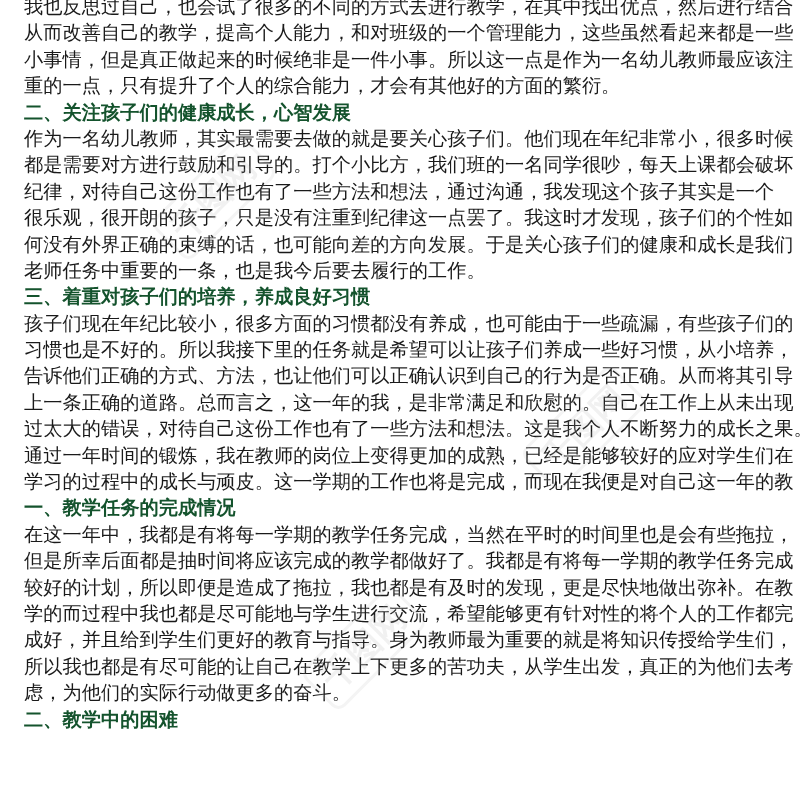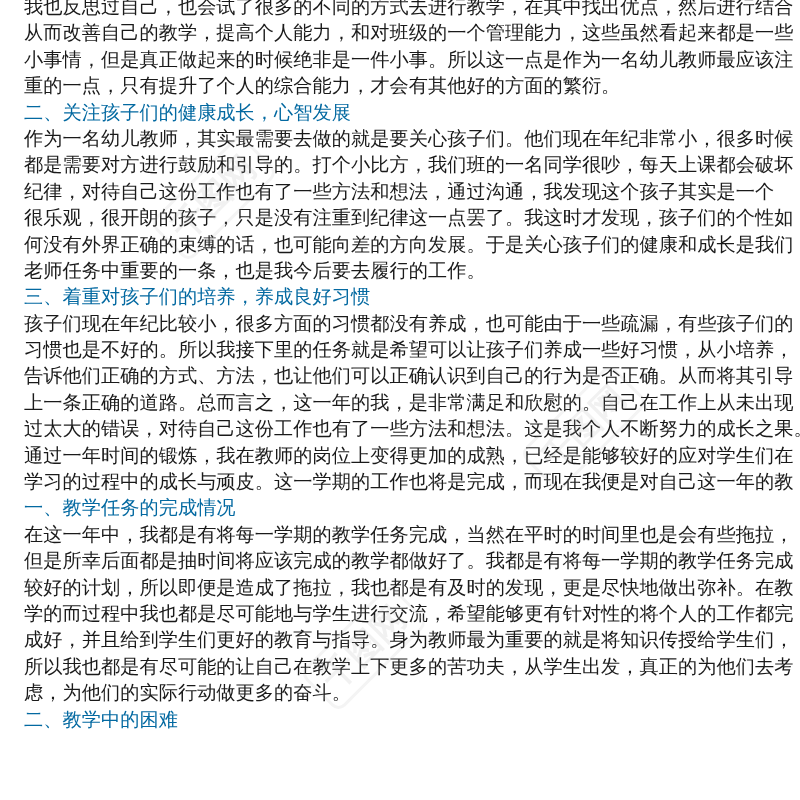--- a/index.html
+++ b/index.html
@@ -23,22 +23,22 @@
     }
     .line {
       height: 26.4px;
       line-height: 26.4px;
       font-size: 19.2px;
       white-space: nowrap;
       overflow: visible;
       letter-spacing: 0.05px;
     }
     .heading {
-      font-weight: normal;
-      color: #0369a1;
+      font-weight: bold;
+      color: #14532d;
     }
     .wm {
       position: absolute;
       color: rgba(180,180,180,0.18);
       font-size: 34px;
       font-weight: bold;
       transform: rotate(-45deg);
       pointer-events: none;
       border: 3px solid rgba(180,180,180,0.14);
       border-radius: 10px;

